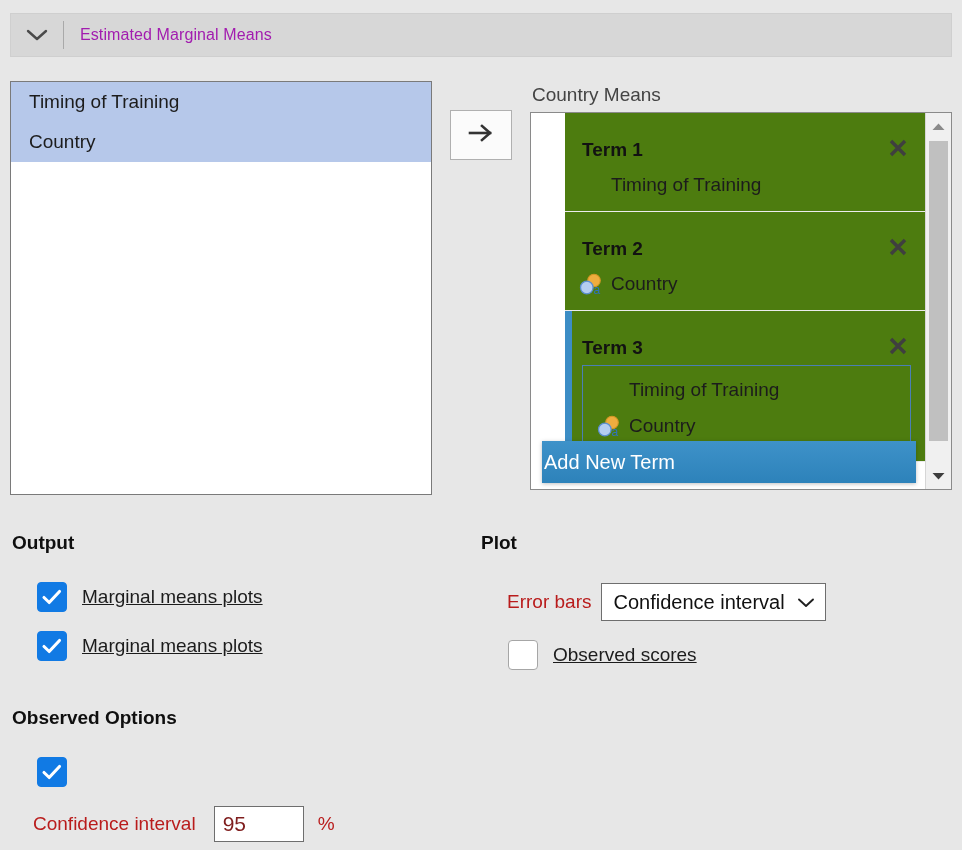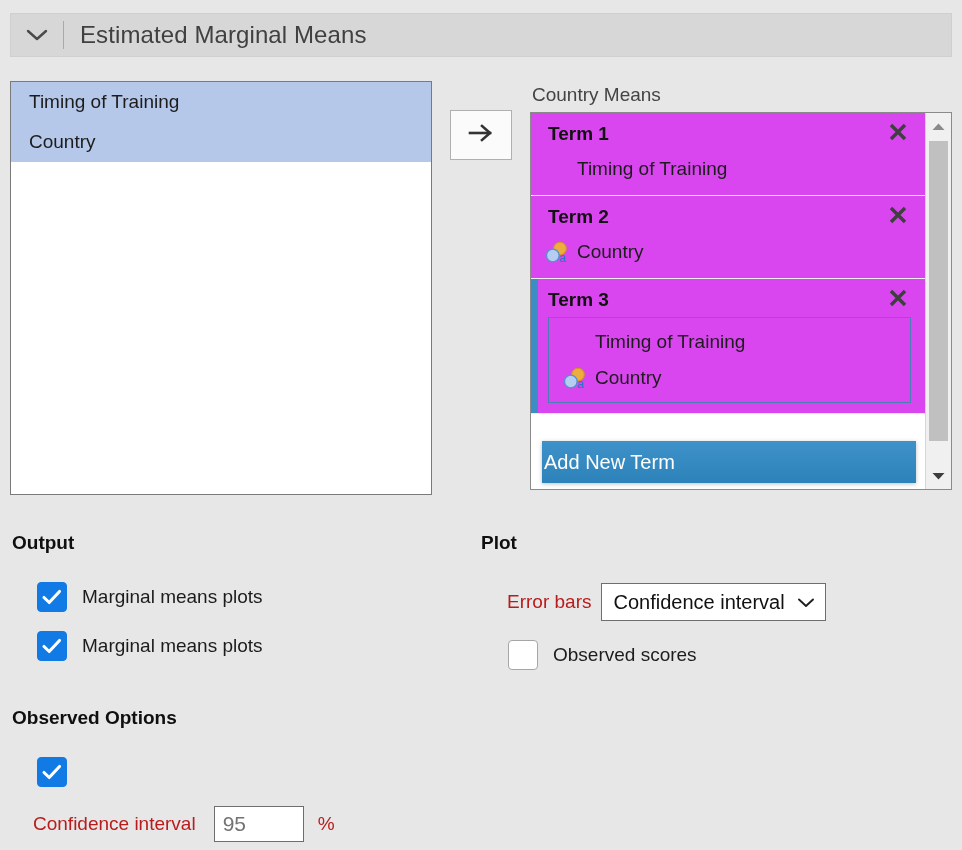--- a/index.html
+++ b/index.html
@@ -37,22 +37,22 @@
     justify-content: center;
     cursor: pointer;
   }
   .header-chevron svg { display: block; }
   .header-divider {
     width: 1px;
     height: 28px;
     background: #a9a9a9;
   }
   .header-title {
-    font-size: 24px;
-    color: #404040;
+    font-size: 16px;
+    color: #a21caf;
     padding-left: 16px;
     letter-spacing: 0.1px;
   }
 
   
   .var-list {
     position: absolute;
     left: 10px;
     top: 81px;
     width: 422px;
@@ -111,23 +111,24 @@
     display: flex;
     overflow: hidden;
   }
   .mm-body {
     flex: 1 1 auto;
     position: relative;
     overflow: hidden;
   }
   .term-block {
     position: relative;
-    background: #d946ef;
+    background: #4d7c0f;
     border-bottom: 1px solid #ececec;
-    padding: 0 0 8px 0;
+    padding: 16px 0 8px 0;
+    margin-left: 34px;
   }
   .term-block.active::before {
     content: "";
     position: absolute;
     left: 0;
     top: 0;
     bottom: 0;
     width: 7px;
     background: #3c8dc5;
   }
@@ -259,20 +260,21 @@
   }
   .cbx.off {
     background: #ffffff;
     border: 1px solid #a6a6a6;
   }
   .opt-label {
     font-size: 19px;
     color: #1c1c1c;
     margin-left: 15px;
     white-space: nowrap;
+    text-decoration: underline;
   }
   .plain-label {
     font-size: 19px;
     color: #b91c1c;
     white-space: nowrap;
   }
 
   
   .select-box {
     height: 38px;
@@ -289,21 +291,21 @@
   }
   .select-box .chev { margin-left: 12px; display: inline-flex; }
   .num-input {
     width: 90px;
     height: 36px;
     background: #ffffff;
     border: 1px solid #6e6e6e;
     box-sizing: border-box;
     font-size: 21px;
     font-family: "Liberation Sans", sans-serif;
-    color: #737373;
+    color: #7f1d1d;
     padding: 0 8px;
     outline: none;
   }
 </style>
 </head>
 <body>
 
 <div class="panel-header">
   <div class="header-chevron">
     <span>

